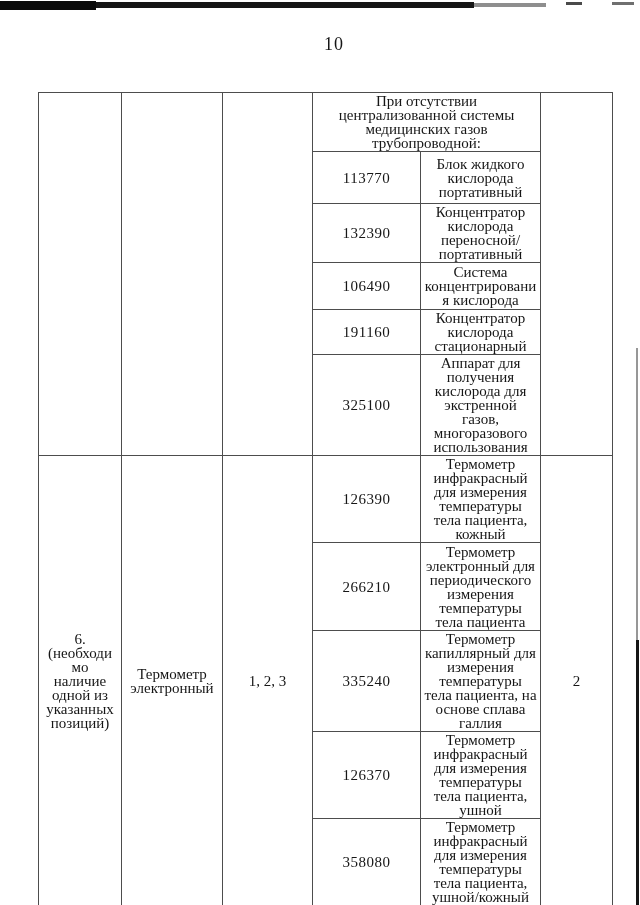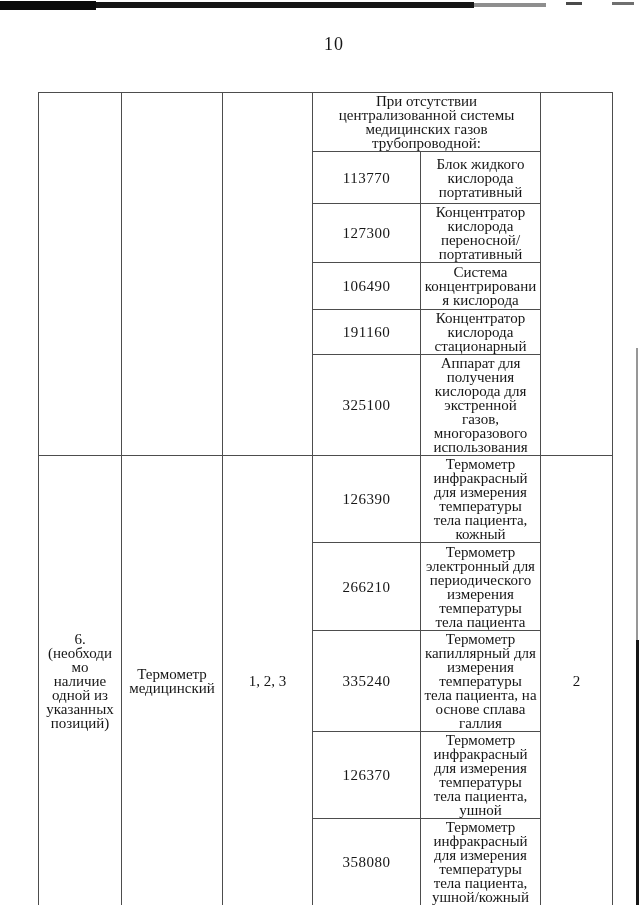--- a/index.html
+++ b/index.html
@@ -68,42 +68,42 @@
       <td rowspan="6"></td>
       <td rowspan="6"></td>
       <td colspan="2" class="subheader-cell">При отсутствии централизованной системы медицинских газов трубопроводной:</td>
       <td rowspan="6"></td>
     </tr>
     <tr style="height:52px">
       <td class="code-cell">113770</td>
       <td class="name-cell">Блок жидкого кислорода портативный</td>
     </tr>
     <tr style="height:56px">
-      <td class="code-cell">127300</td>
+      <td class="code-cell">132390</td>
       <td class="name-cell">Концентратор кислорода переносной/​портативный</td>
     </tr>
     <tr style="height:47px">
       <td class="code-cell">106490</td>
       <td class="name-cell">Система концентрирования кислорода</td>
     </tr>
     <tr style="height:42px">
       <td class="code-cell">191160</td>
       <td class="name-cell">Концентратор кислорода стационарный</td>
     </tr>
     <tr style="height:100px">
       <td class="code-cell">325100</td>
       <td class="name-cell">Аппарат для получения кислорода для экстренной газов, многоразового использования</td>
     </tr>
 
     <tr style="height:78px">
       <td rowspan="5" class="pos-cell">
         <span class="pos-number">6.</span>
         <span>(необходимо наличие одной из указанных позиций)</span>
       </td>
-      <td rowspan="5">Термометр медицинский</td>
+      <td rowspan="5">Термометр электронный</td>
       <td rowspan="5">1, 2, 3</td>
       <td class="code-cell">126390</td>
       <td class="name-cell">Термометр инфракрасный для измерения температуры тела пациента, кожный</td>
       <td rowspan="5">2</td>
     </tr>
     <tr style="height:88px">
       <td class="code-cell">266210</td>
       <td class="name-cell">Термометр электронный для периодического измерения температуры тела пациента</td>
     </tr>
     <tr style="height:87px">

